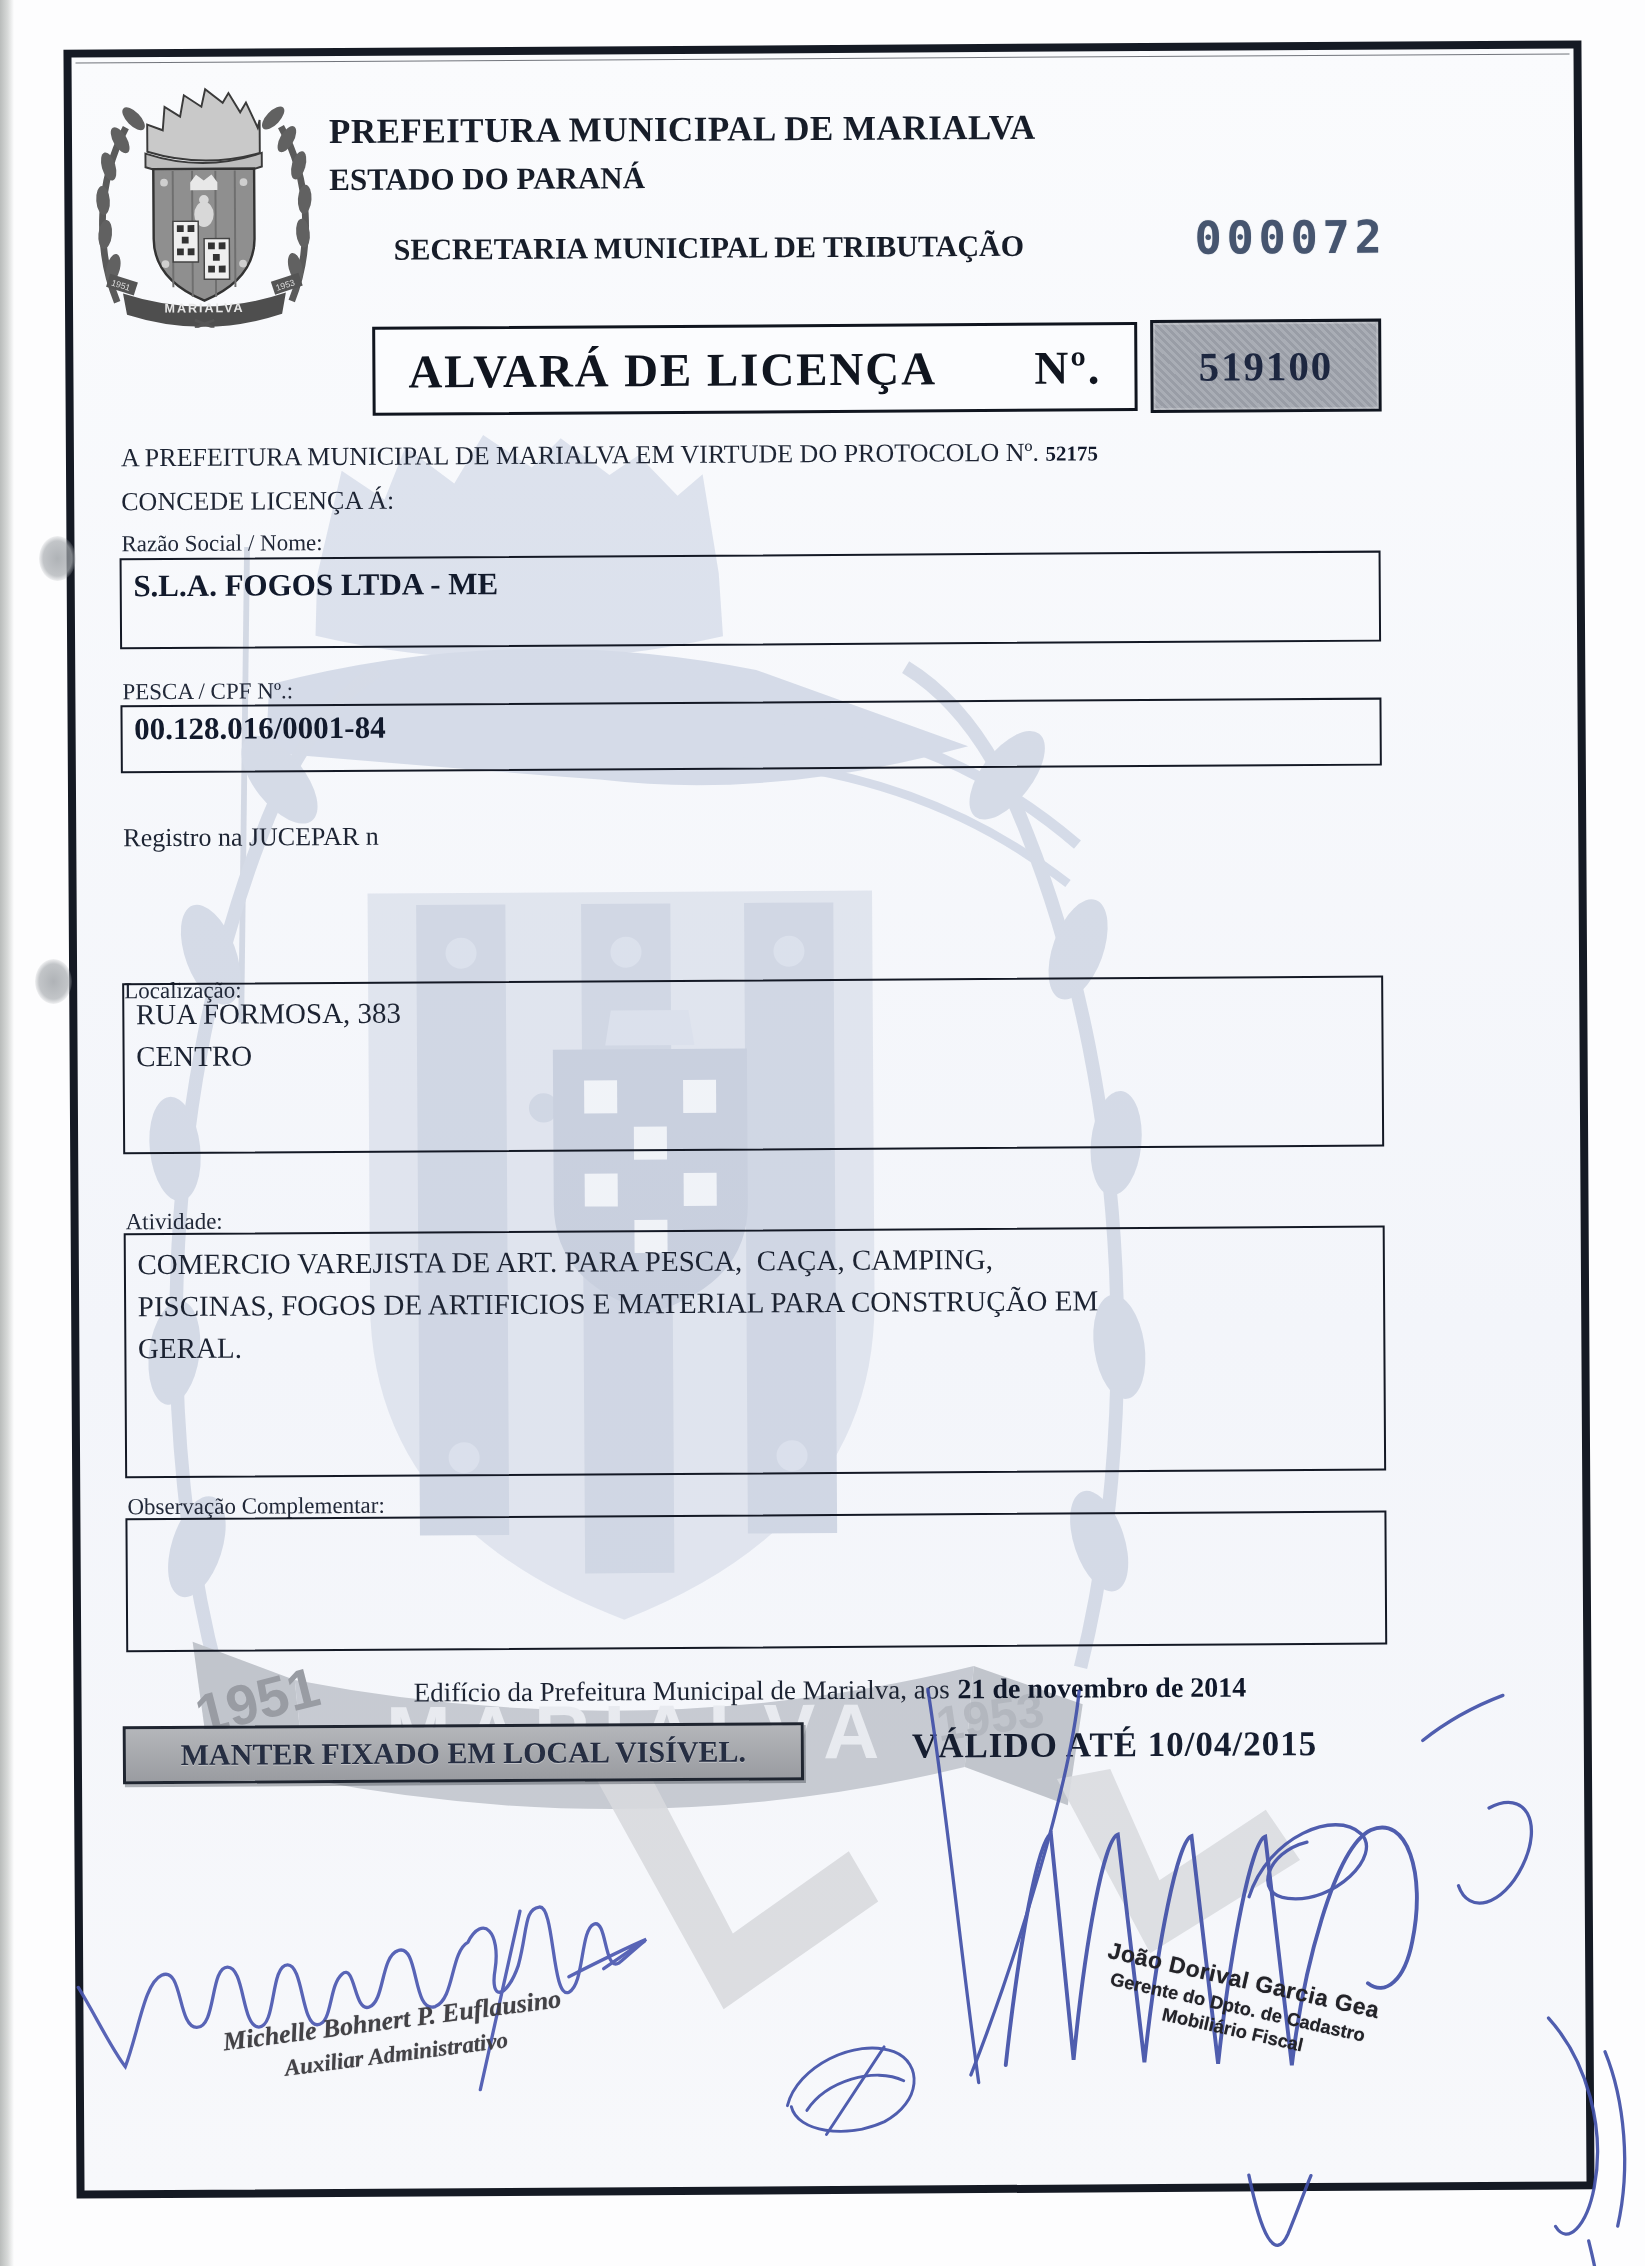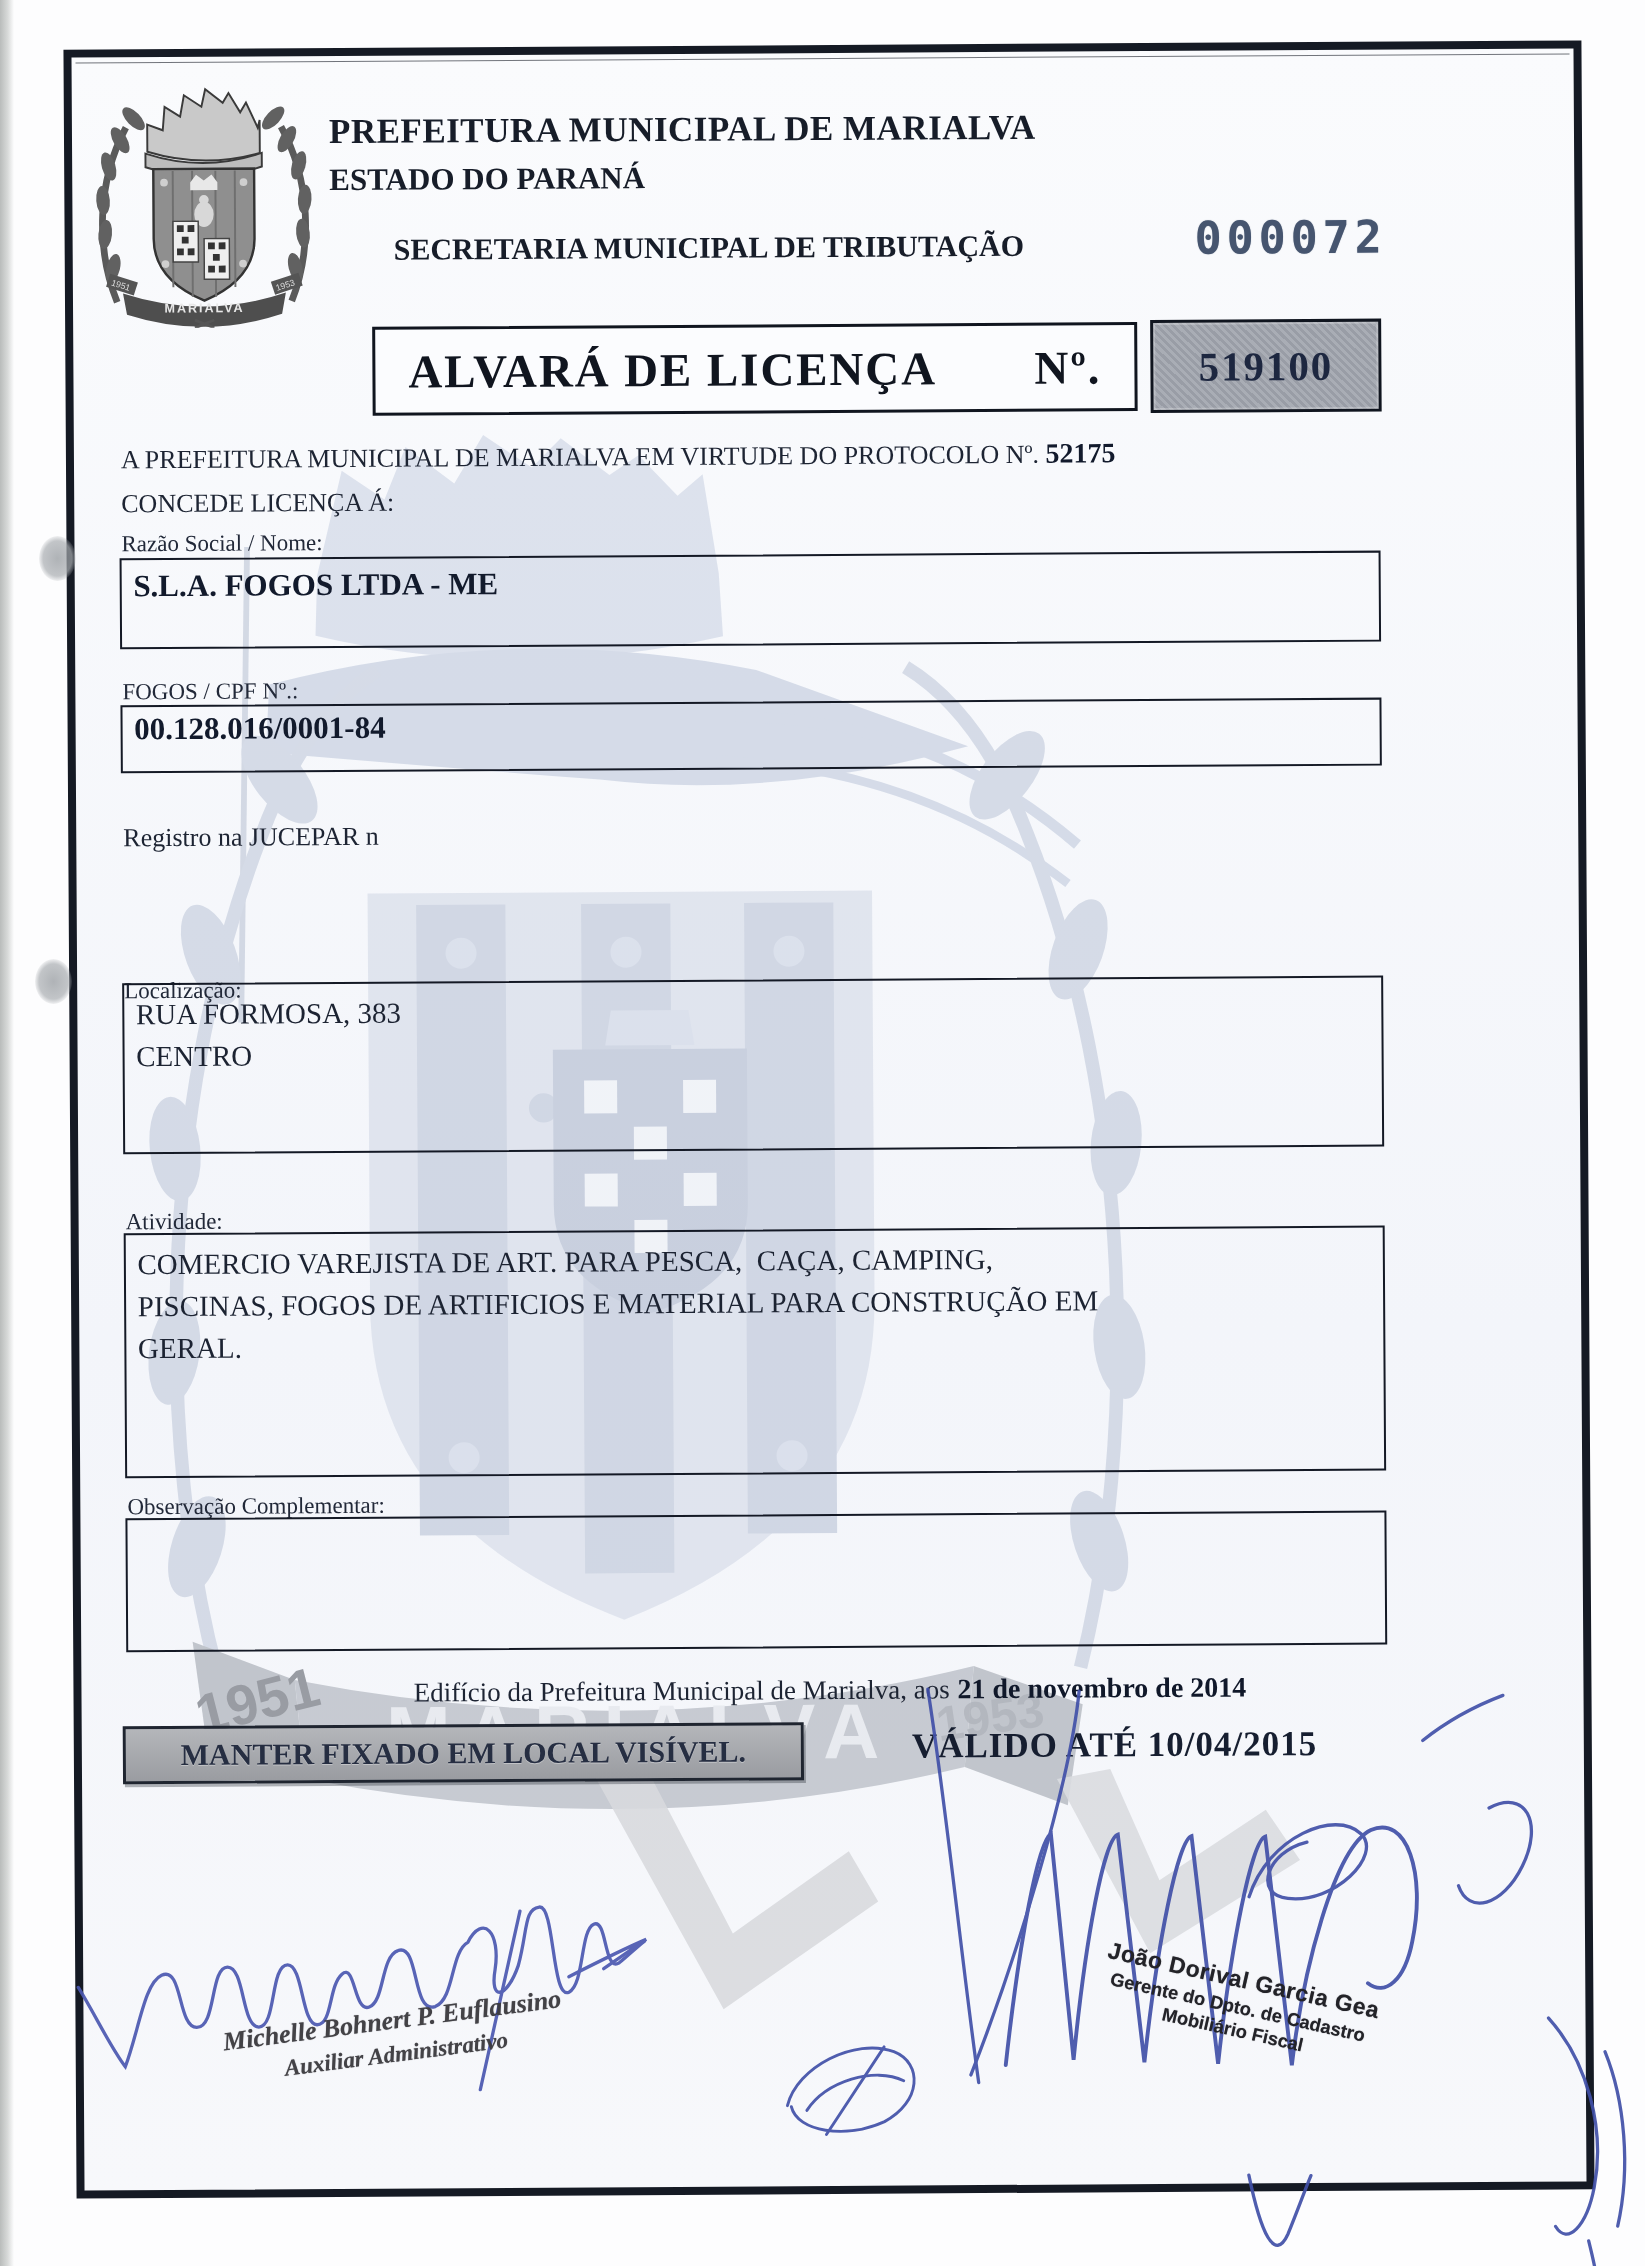--- a/index.html
+++ b/index.html
@@ -37,21 +37,21 @@
   }
   .title-main{font-size:47px;font-weight:bold;letter-spacing:1.9px;color:#10151f;}
   .num-box{
     left:1077px;top:269px;width:231px;height:93px;border:3.9px solid #10151f;box-sizing:border-box;
     background:repeating-linear-gradient(45deg,#a9adb5 0 2.9px,#999da6 2.9px 5.8px);
     display:flex;align-items:center;justify-content:center;
     box-shadow:inset 0 0 0 1.9px rgba(255,255,255,.25);
   }
   .num-box span{font-size:41px;font-weight:bold;color:#1d2740;letter-spacing:1.9px;}
   .intro{font-size:26px;color:#1d2433;}
-  .intro b{font-size:28px;color:#121a2c;}
+  .intro b{font-size:21px;color:#121a2c;}
   .lbl{font-size:23px;color:#222939;}
   .field-box{border:2.9px solid #141925;box-sizing:border-box;background:transparent;}
   .val{font-size:31px;font-weight:bold;color:#121a2c;padding:7.8px 11.6px;white-space:pre;}
   .fline{font-size:29px;color:#1c2332;padding:0 11.6px;line-height:1.45;white-space:pre;}
   .fline:first-of-type{padding-top:7.8px;}
   .dateline{font-size:27px;text-align:center;color:#1d2433;}
   .dateline b{font-size:28px;margin-left:7.8px;color:#10182a;}
   .badge{
     left:41px;top:1669px;width:681px;height:58px;border:3.9px solid #1f2530;box-sizing:border-box;
     background:linear-gradient(180deg,#b4b6ba,#9a9ca1);display:flex;align-items:center;justify-content:center;
@@ -225,21 +225,21 @@
     <div class="abs z2 intro" style="left:47px;top:386px;">
       <div><span>A PREFEITURA MUNICIPAL DE MARIALVA EM VIRTUDE DO PROTOCOLO Nº. </span><b>52175</b></div>
       <div style="margin-top:13.6px;">CONCEDE LICENÇA Á:</div>
     </div>
 
     <div class="abs z2 lbl" style="left:47px;top:474px;">Razão Social / Nome:</div>
     <div class="abs z2 field-box" style="left:45px;top:501px;width:1261px;height:91px;">
       <div class="val">S.L.A. FOGOS LTDA - ME</div>
     </div>
 
-    <div class="abs z2 lbl" style="left:47px;top:622px;">FOGOS / CPF Nº.:</div>
+    <div class="abs z2 lbl" style="left:47px;top:622px;">PESCA / CPF Nº.:</div>
     <div class="abs z2 field-box" style="left:45px;top:648px;width:1261px;height:68px;">
       <div class="val" style="padding-top:3.9px;">00.128.016/0001-84</div>
     </div>
 
     <div class="abs z2 intro" style="left:47px;top:766px;">Registro na JUCEPAR n</div>
 
     <div class="abs z2 lbl" style="left:47px;top:901px;margin-top:20px;">Localização:</div>
     <div class="abs z2 field-box" style="left:45px;top:926px;width:1261px;height:171px;">
       <div class="fline">RUA FORMOSA, 383</div>
       <div class="fline">CENTRO</div>

